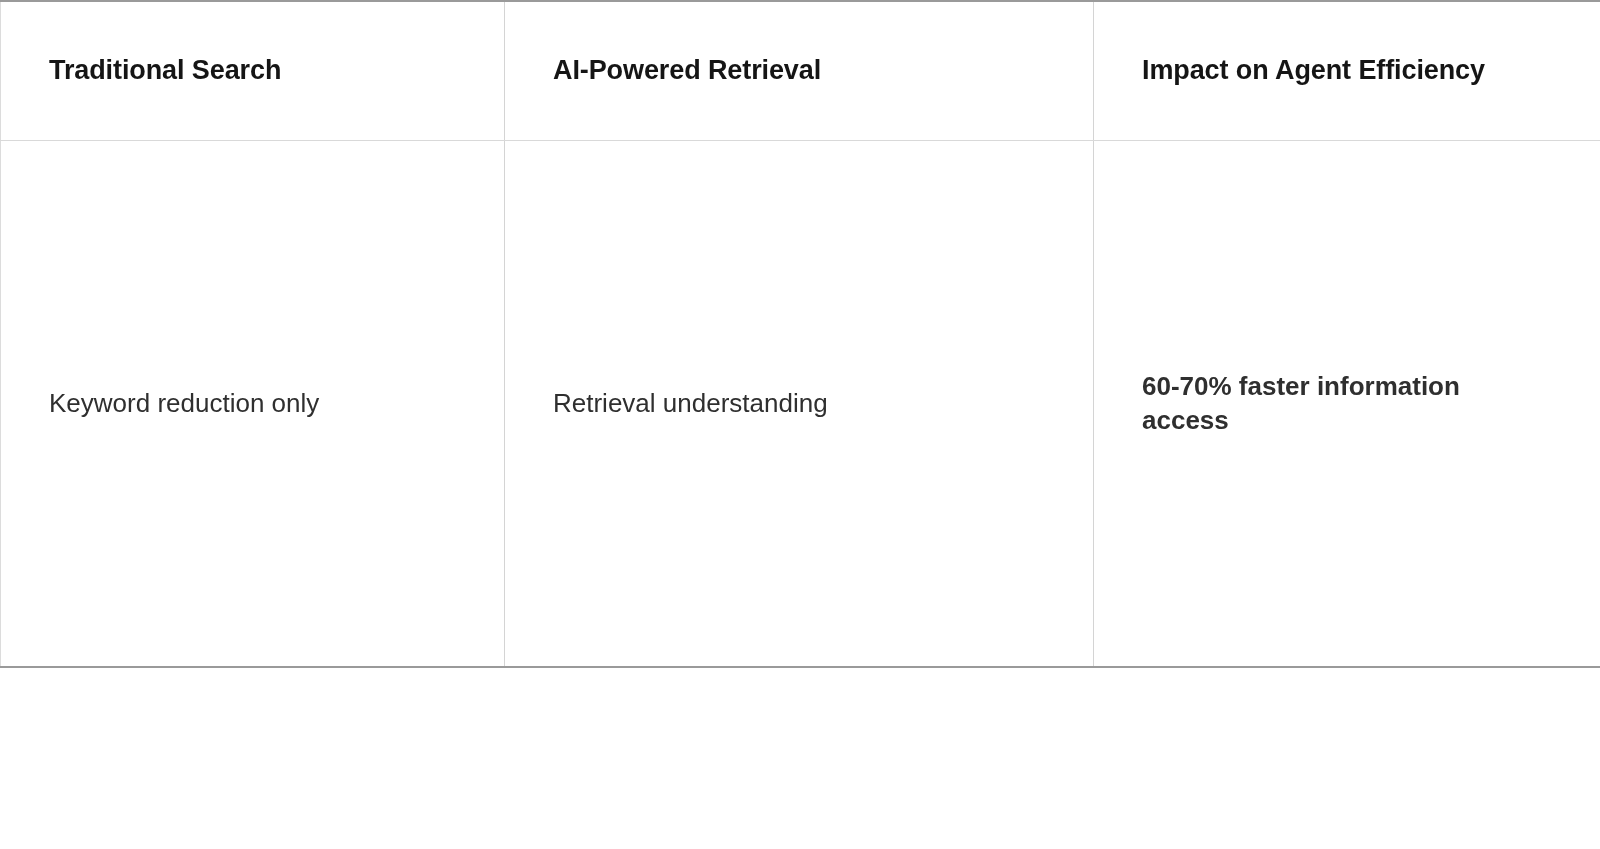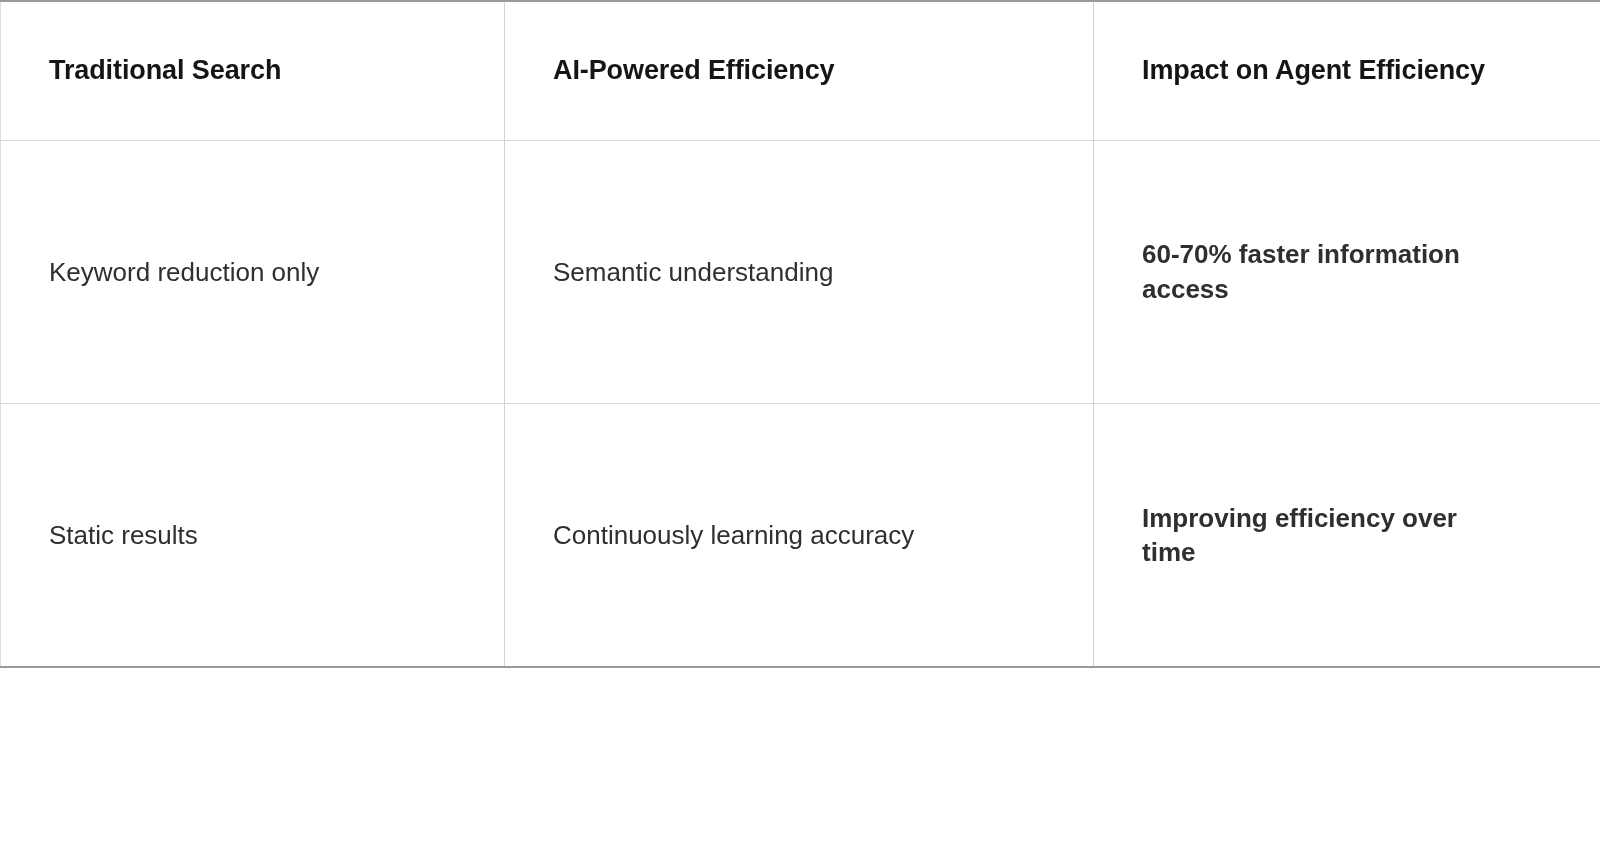--- a/index.html
+++ b/index.html
@@ -82,50 +82,39 @@
     <col class="c1">
     <col class="c2">
     <col class="c3">
   </colgroup>
   <thead>
     <tr>
       <th>
         <span class="cell-text">Traditional Search</span>
       </th>
       <th>
-        <span class="cell-text">AI-Powered Efficiency</span>
+        <span class="cell-text">AI-Powered Retrieval</span>
       </th>
       <th>
         <span class="cell-text">Impact on Agent Efficiency</span>
       </th>
     </tr>
   </thead>
   <tbody>
 
     <tr>
       <td>
         <span class="cell-text">Keyword reduction only</span>
       </td>
       <td>
-        <span class="cell-text">Semantic understanding</span>
+        <span class="cell-text">Retrieval understanding</span>
       </td>
       <td>
         <span class="cell-text wrap">60-70% faster information access</span>
       </td>
     </tr>
 
 
 
 
-    <tr>
-      <td>
-        <span class="cell-text">Static results</span>
-      </td>
-      <td>
-        <span class="cell-text">Continuously learning accuracy</span>
-      </td>
-      <td>
-        <span class="cell-text wrap">Improving efficiency over time</span>
-      </td>
-    </tr>
 
   </tbody>
 </table>
 
 </body></html>

